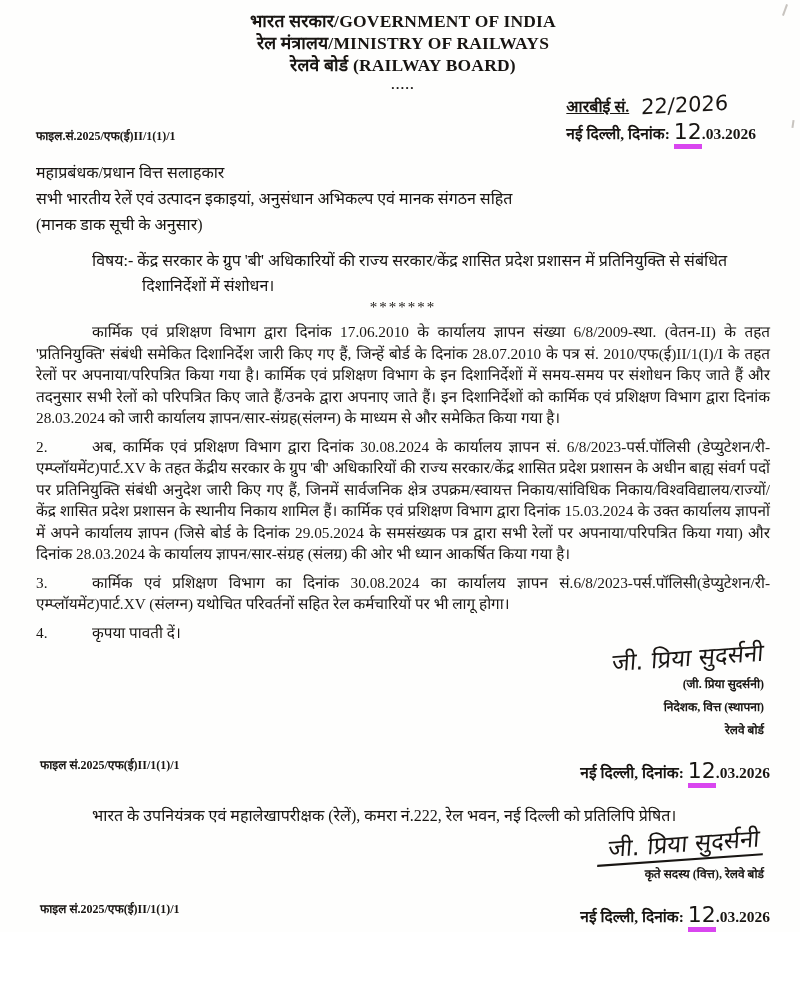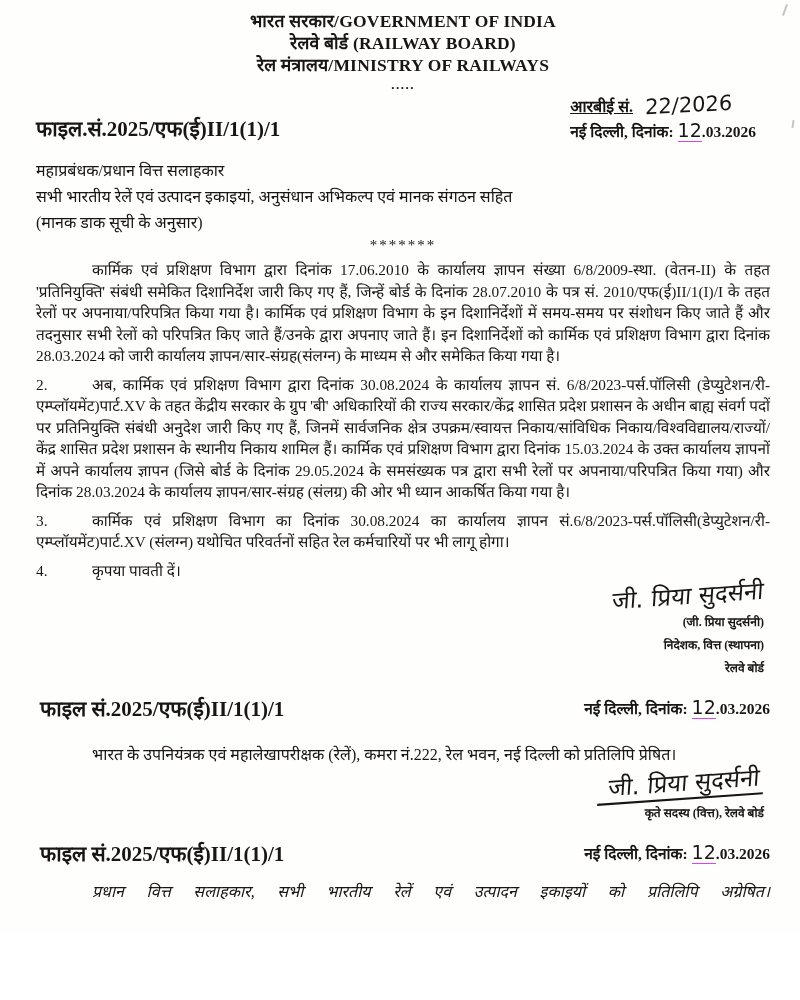--- a/index.html
+++ b/index.html
@@ -7,28 +7,28 @@
   body { font-family:"Liberation Serif","DejaVu Serif",serif; color:#181512; }
   .page {
     position:relative; width:800px; height:932px; overflow:hidden;
     background:#fefefd; padding:10px 30px 6px 36px;
   }
   
   .letterhead { text-align:center; font-weight:bold; font-size:17.5px; line-height:22px; letter-spacing:.2px; }
   .dots { text-align:center; font-size:13px; font-weight:bold; letter-spacing:1.5px; line-height:12px; margin-top:3px; }
   
   .ref-row { display:flex; justify-content:space-between; align-items:flex-end; margin-top:2px; }
-  .file-no { font-weight:bold; font-size:21px; }
+  .file-no { font-weight:bold; font-size:12px; }
   .ref-right { text-align:left; padding-right:14px; }
   .rbe-line { font-size:16px; font-weight:bold; }
   .rbe-label { text-decoration:underline; }
   .hw { font-family:"DejaVu Sans",sans-serif; font-weight:normal; }
   .rbe-no { display:inline-block; font-size:21px; transform:rotate(-3deg) skewX(-4deg); margin-left:8px; }
   .date-line { font-size:15.5px; font-weight:bold; margin-top:2px; }
-  .hw-day { font-size:19px; border-bottom:1px solid #d946ef; }
+  .hw-day { font-size:22px; border-bottom:5px solid #d946ef; }
   
   .addressee { margin-top:16px; font-size:16px; line-height:26px; }
   
   .subject { margin-top:10px; margin-left:56px; padding-left:50px; text-indent:-50px; font-size:16px; line-height:25px; max-width:690px; }
   .separator { text-align:center; font-size:15px; letter-spacing:2px; line-height:14px; margin-top:2px; }
   
   .para { font-size:15.3px; line-height:21.5px; text-align:justify; margin-top:7px; }
   .para.indent-first { text-indent:56px; }
   .para-num { display:inline-block; min-width:56px; text-indent:0; }
   
@@ -50,22 +50,22 @@
 </style>
 </head>
 <body>
 
 <div class="page">
   <div class="artifact a1"></div>
   <div class="artifact a2"></div>
 
   <div class="letterhead">
     <div>भारत सरकार/GOVERNMENT OF INDIA</div>
+    <div>रेल मंत्रालय/MINISTRY OF RAILWAYS</div>
     <div>रेलवे बोर्ड (RAILWAY BOARD)</div>
-    <div>रेल मंत्रालय/MINISTRY OF RAILWAYS</div>
   </div>
   <div class="dots">.....</div>
 
   <div class="ref-row">
     <div class="file-no">फाइल.सं.2025/एफ(ई)II/1(1)/1</div>
     <div class="ref-right">
       <div class="rbe-line">
         <span class="rbe-label">आरबीई सं.</span>
         <span class="hw rbe-no">22/2026</span>
       </div>
@@ -74,20 +74,24 @@
       </div>
     </div>
   </div>
 
   <div class="addressee">
     <div>महाप्रबंधक/प्रधान वित्त सलाहकार</div>
     <div>सभी भारतीय रेलें एवं उत्पादन इकाइयां, अनुसंधान अभिकल्प एवं मानक संगठन सहित</div>
     <div>(मानक डाक सूची के अनुसार)</div>
   </div>
 
+  <div class="subject">
+    <span>विषय:-</span>
+    <span>केंद्र सरकार के ग्रुप 'बी' अधिकारियों की राज्य सरकार/केंद्र शासित प्रदेश प्रशासन में प्रतिनियुक्ति से संबंधित दिशानिर्देशों में संशोधन।</span>
+  </div>
   <div class="separator">*******</div>
 
   <div class="para indent-first">
     <span>कार्मिक एवं प्रशिक्षण विभाग द्वारा दिनांक 17.06.2010 के कार्यालय ज्ञापन संख्या 6/8/2009-स्था. (वेतन-II) के तहत 'प्रतिनियुक्ति' संबंधी समेकित दिशानिर्देश जारी किए गए हैं, जिन्हें बोर्ड के दिनांक 28.07.2010 के पत्र सं. 2010/एफ(ई)II/1(I)/I के तहत रेलों पर अपनाया/परिपत्रित किया गया है। कार्मिक एवं प्रशिक्षण विभाग के इन दिशानिर्देशों में समय-समय पर संशोधन किए जाते हैं और तदनुसार सभी रेलों को परिपत्रित किए जाते हैं/उनके द्वारा अपनाए जाते हैं। इन दिशानिर्देशों को कार्मिक एवं प्रशिक्षण विभाग द्वारा दिनांक 28.03.2024 को जारी कार्यालय ज्ञापन/सार-संग्रह(संलग्न) के माध्यम से और समेकित किया गया है।</span>
   </div>
   <div class="para">
     <span class="para-num">2.</span><span>अब, कार्मिक एवं प्रशिक्षण विभाग द्वारा दिनांक 30.08.2024 के कार्यालय ज्ञापन सं. 6/8/2023-पर्स.पॉलिसी (डेप्युटेशन/री-एम्प्लॉयमेंट)पार्ट.XV के तहत केंद्रीय सरकार के ग्रुप 'बी' अधिकारियों की राज्य सरकार/केंद्र शासित प्रदेश प्रशासन के अधीन बाह्य संवर्ग पदों पर प्रतिनियुक्ति संबंधी अनुदेश जारी किए गए हैं, जिनमें सार्वजनिक क्षेत्र उपक्रम/स्वायत्त निकाय/सांविधिक निकाय/विश्वविद्यालय/राज्यों/केंद्र शासित प्रदेश प्रशासन के स्थानीय निकाय शामिल हैं। कार्मिक एवं प्रशिक्षण विभाग द्वारा दिनांक 15.03.2024 के उक्त कार्यालय ज्ञापनों में अपने कार्यालय ज्ञापन (जिसे बोर्ड के दिनांक 29.05.2024 के समसंख्यक पत्र द्वारा सभी रेलों पर अपनाया/परिपत्रित किया गया) और दिनांक 28.03.2024 के कार्यालय ज्ञापन/सार-संग्रह (संलग्र) की ओर भी ध्यान आकर्षित किया गया है।</span>
   </div>
   <div class="para">
     <span class="para-num">3.</span><span>कार्मिक एवं प्रशिक्षण विभाग का दिनांक 30.08.2024 का कार्यालय ज्ञापन सं.6/8/2023-पर्स.पॉलिसी(डेप्युटेशन/री-एम्प्लॉयमेंट)पार्ट.XV (संलग्न) यथोचित परिवर्तनों सहित रेल कर्मचारियों पर भी लागू होगा।</span>

